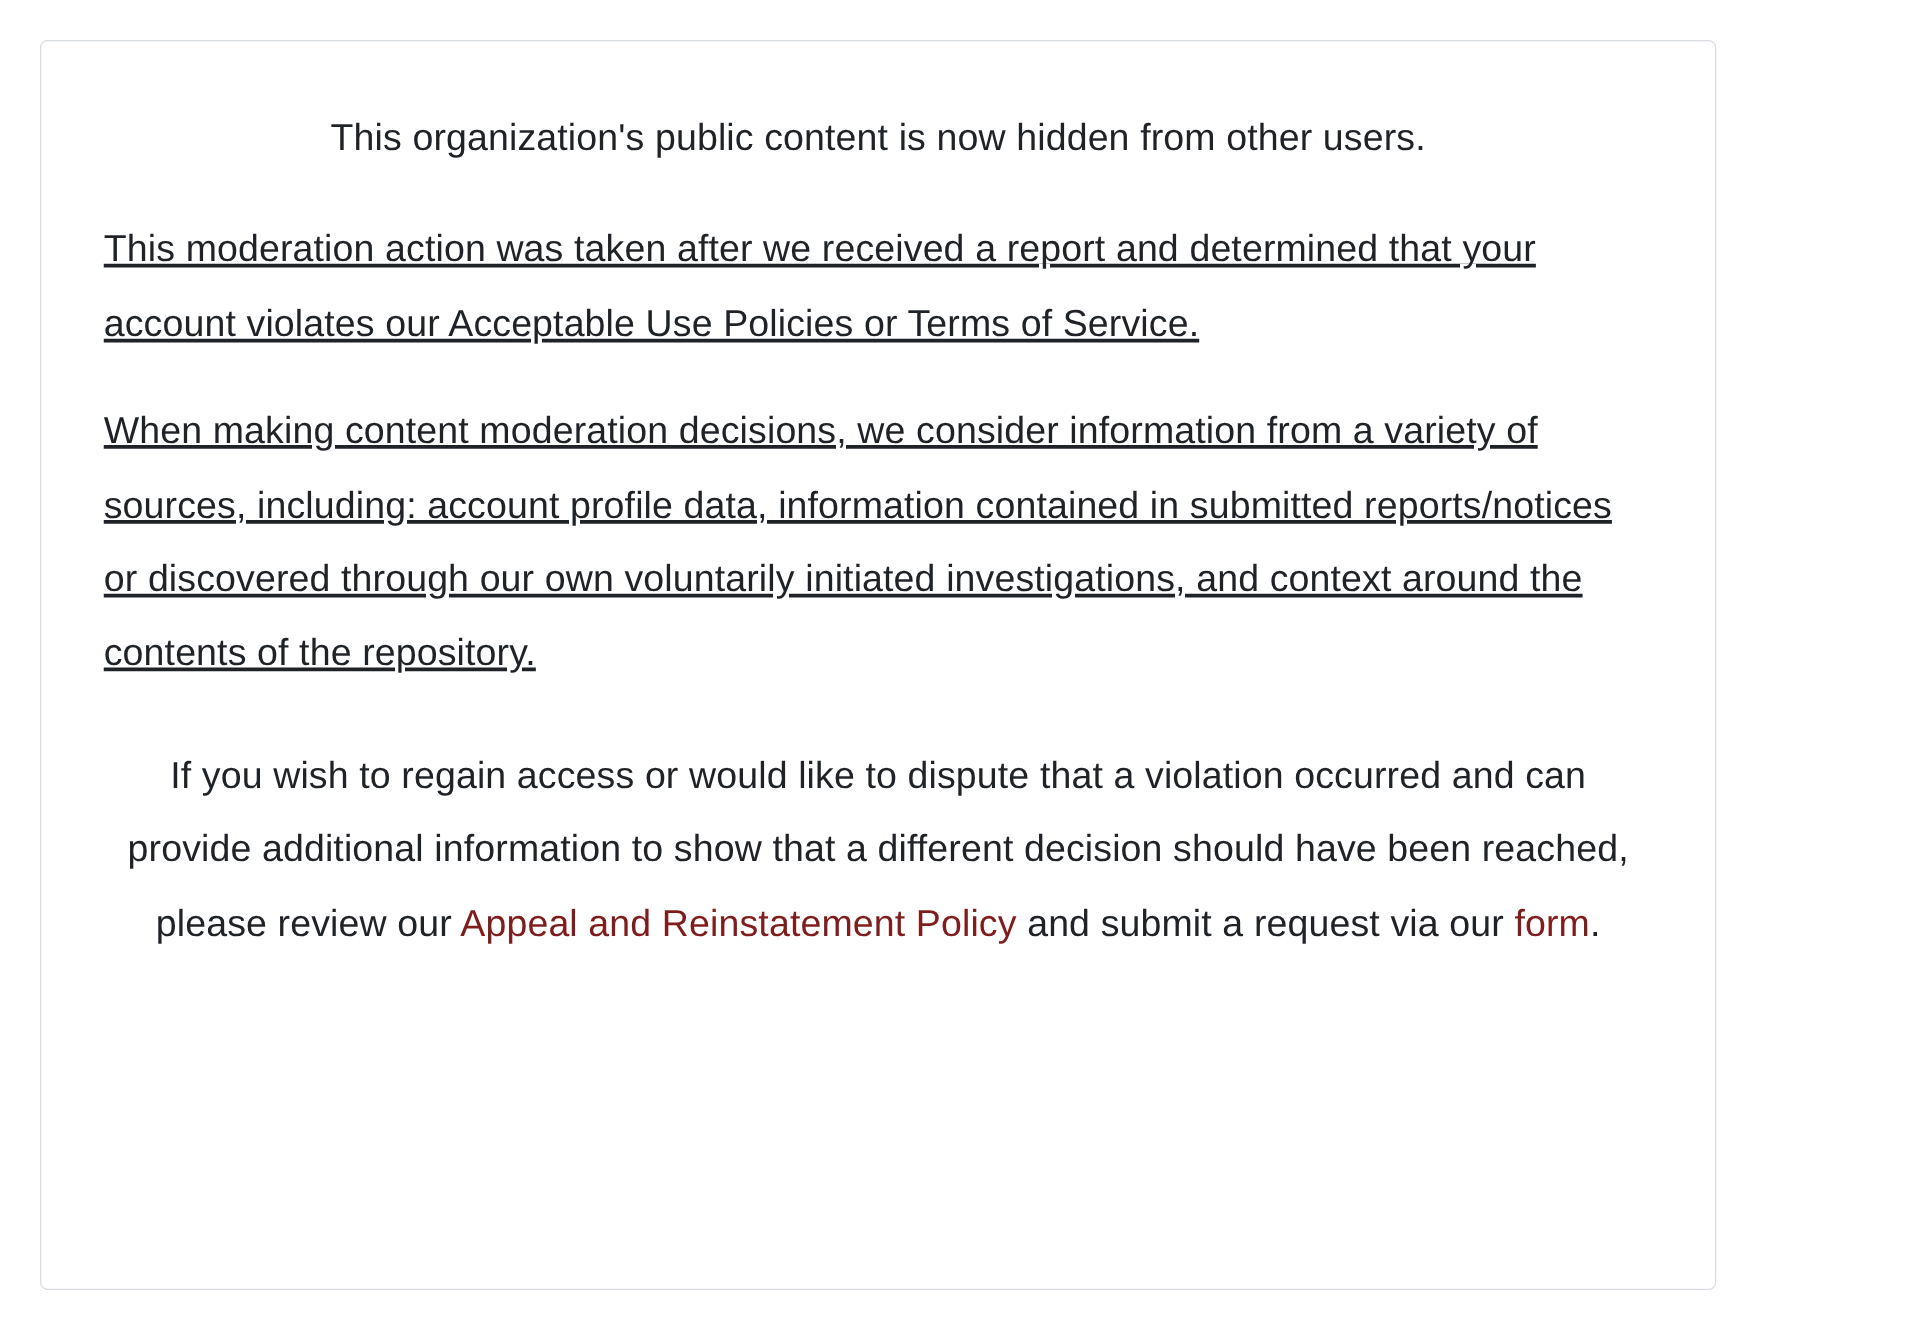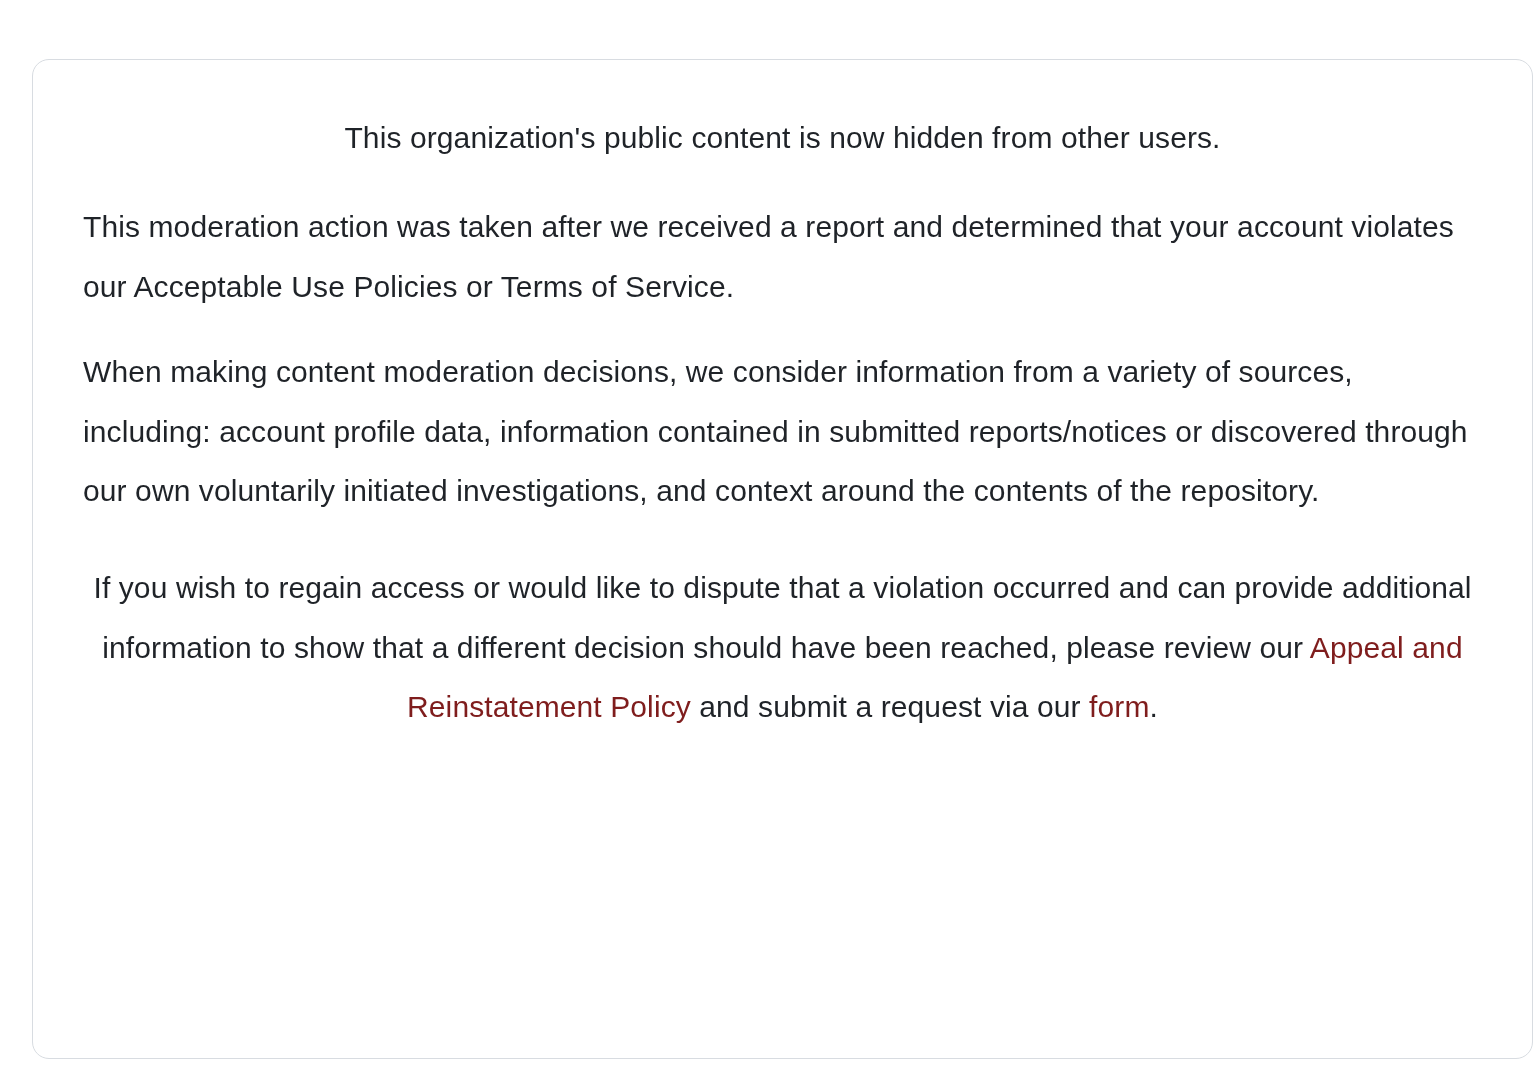--- a/index.html
+++ b/index.html
@@ -15,44 +15,44 @@
     width: 1534px;
     height: 1070px;
     position: relative;
     box-sizing: border-box;
   }
 
   .notice-card {
     position: absolute;
     left: 32px;
     top: 32px;
-    width: 1501px;
+    width: 1341px;
     height: 1000px;
     box-sizing: border-box;
     border: 1px solid #d8dce1;
-    border-radius: 17px;
+    border-radius: 6px;
     background: #ffffff;
     padding: 48px 50px 40px 50px;
-    margin-top: 27px;
   }
 
   .notice-card p {
     margin: 0;
     color: #1f2328;
     font-size: 30px;
     line-height: 1.98;
     letter-spacing: 0.1px;
   }
 
   .para-centered {
     text-align: center;
   }
 
   .para-left {
     text-align: left;
+    text-decoration: underline;
   }
 
   .spacer-lg {
     height: 30px;
   }
 
   .spacer-md {
     height: 26px;
   }
 

